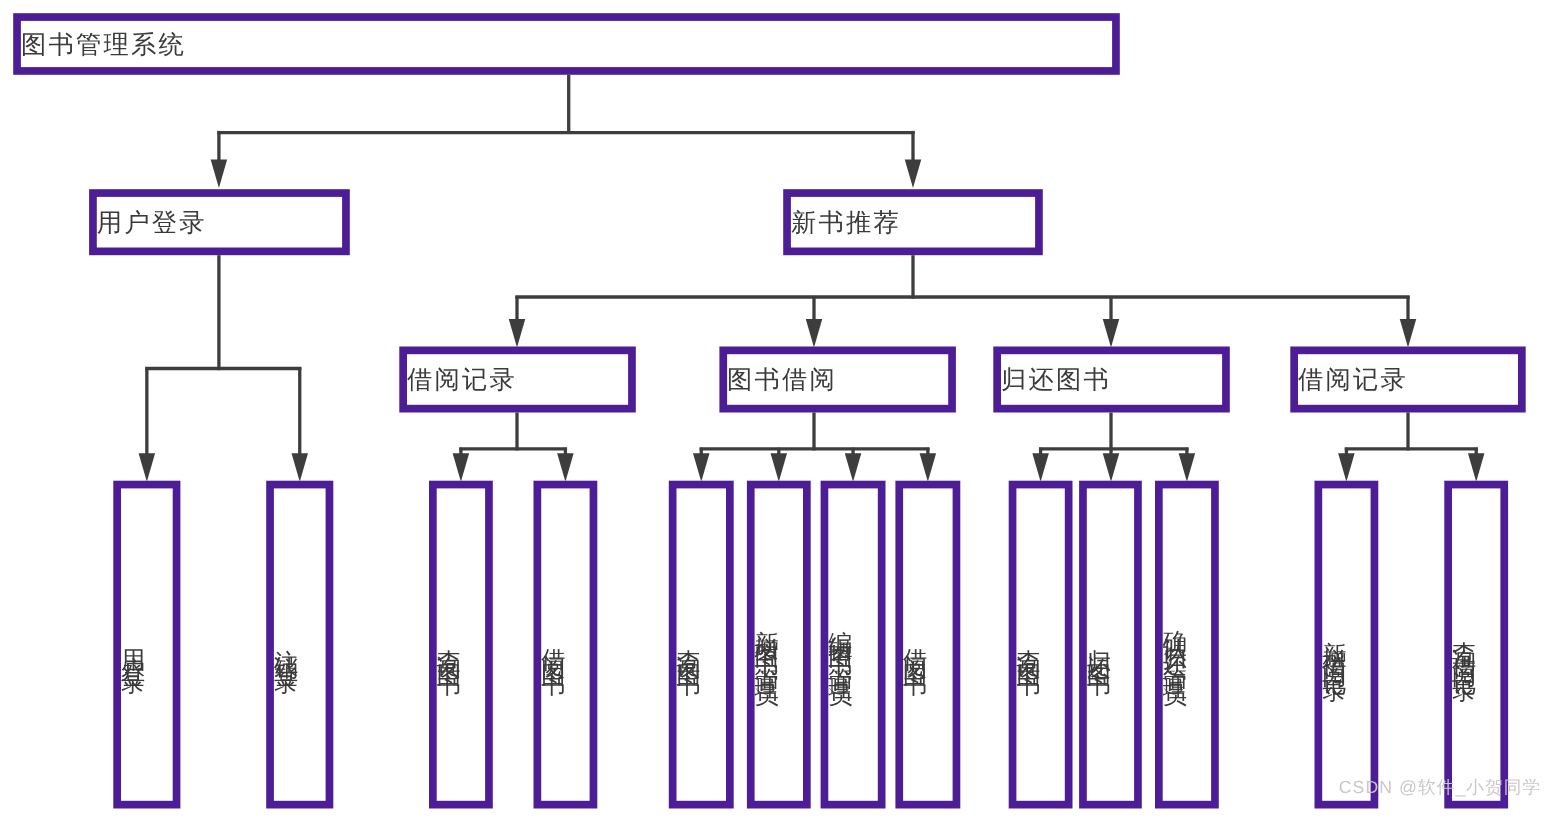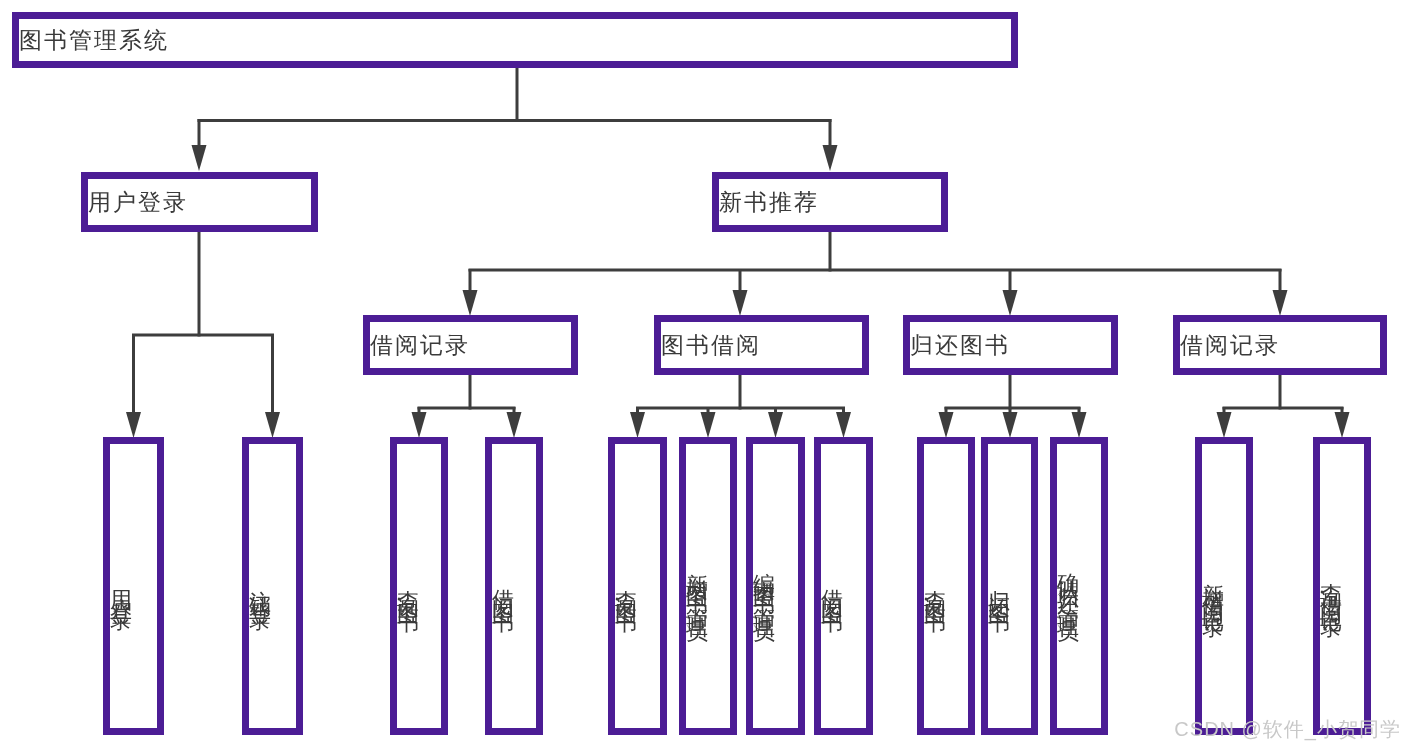--- a/index.html
+++ b/index.html
@@ -36,22 +36,22 @@
     color: #3a3a3a;
     line-height: 1;
   }
   .root   { left: 12px;  top: 12px;  width: 1006px; height: 56px; }
   .lvl2   { top: 172px; height: 60px; }
   .lvl3   { top: 315px; height: 60px; }
   .leaf   { top: 437px; height: 298px; }
   #watermark {
     position: absolute;
     right: 4px;
-    bottom: 4px;
-    font-size: 20px;
+    bottom: 20px;
+    font-size: 16px;
     letter-spacing: 1px;
     color: #c8c8c8;
     z-index: 5;
     white-space: nowrap;
     text-align: right;
   }
 </style>
 </head>
 <body>
 

